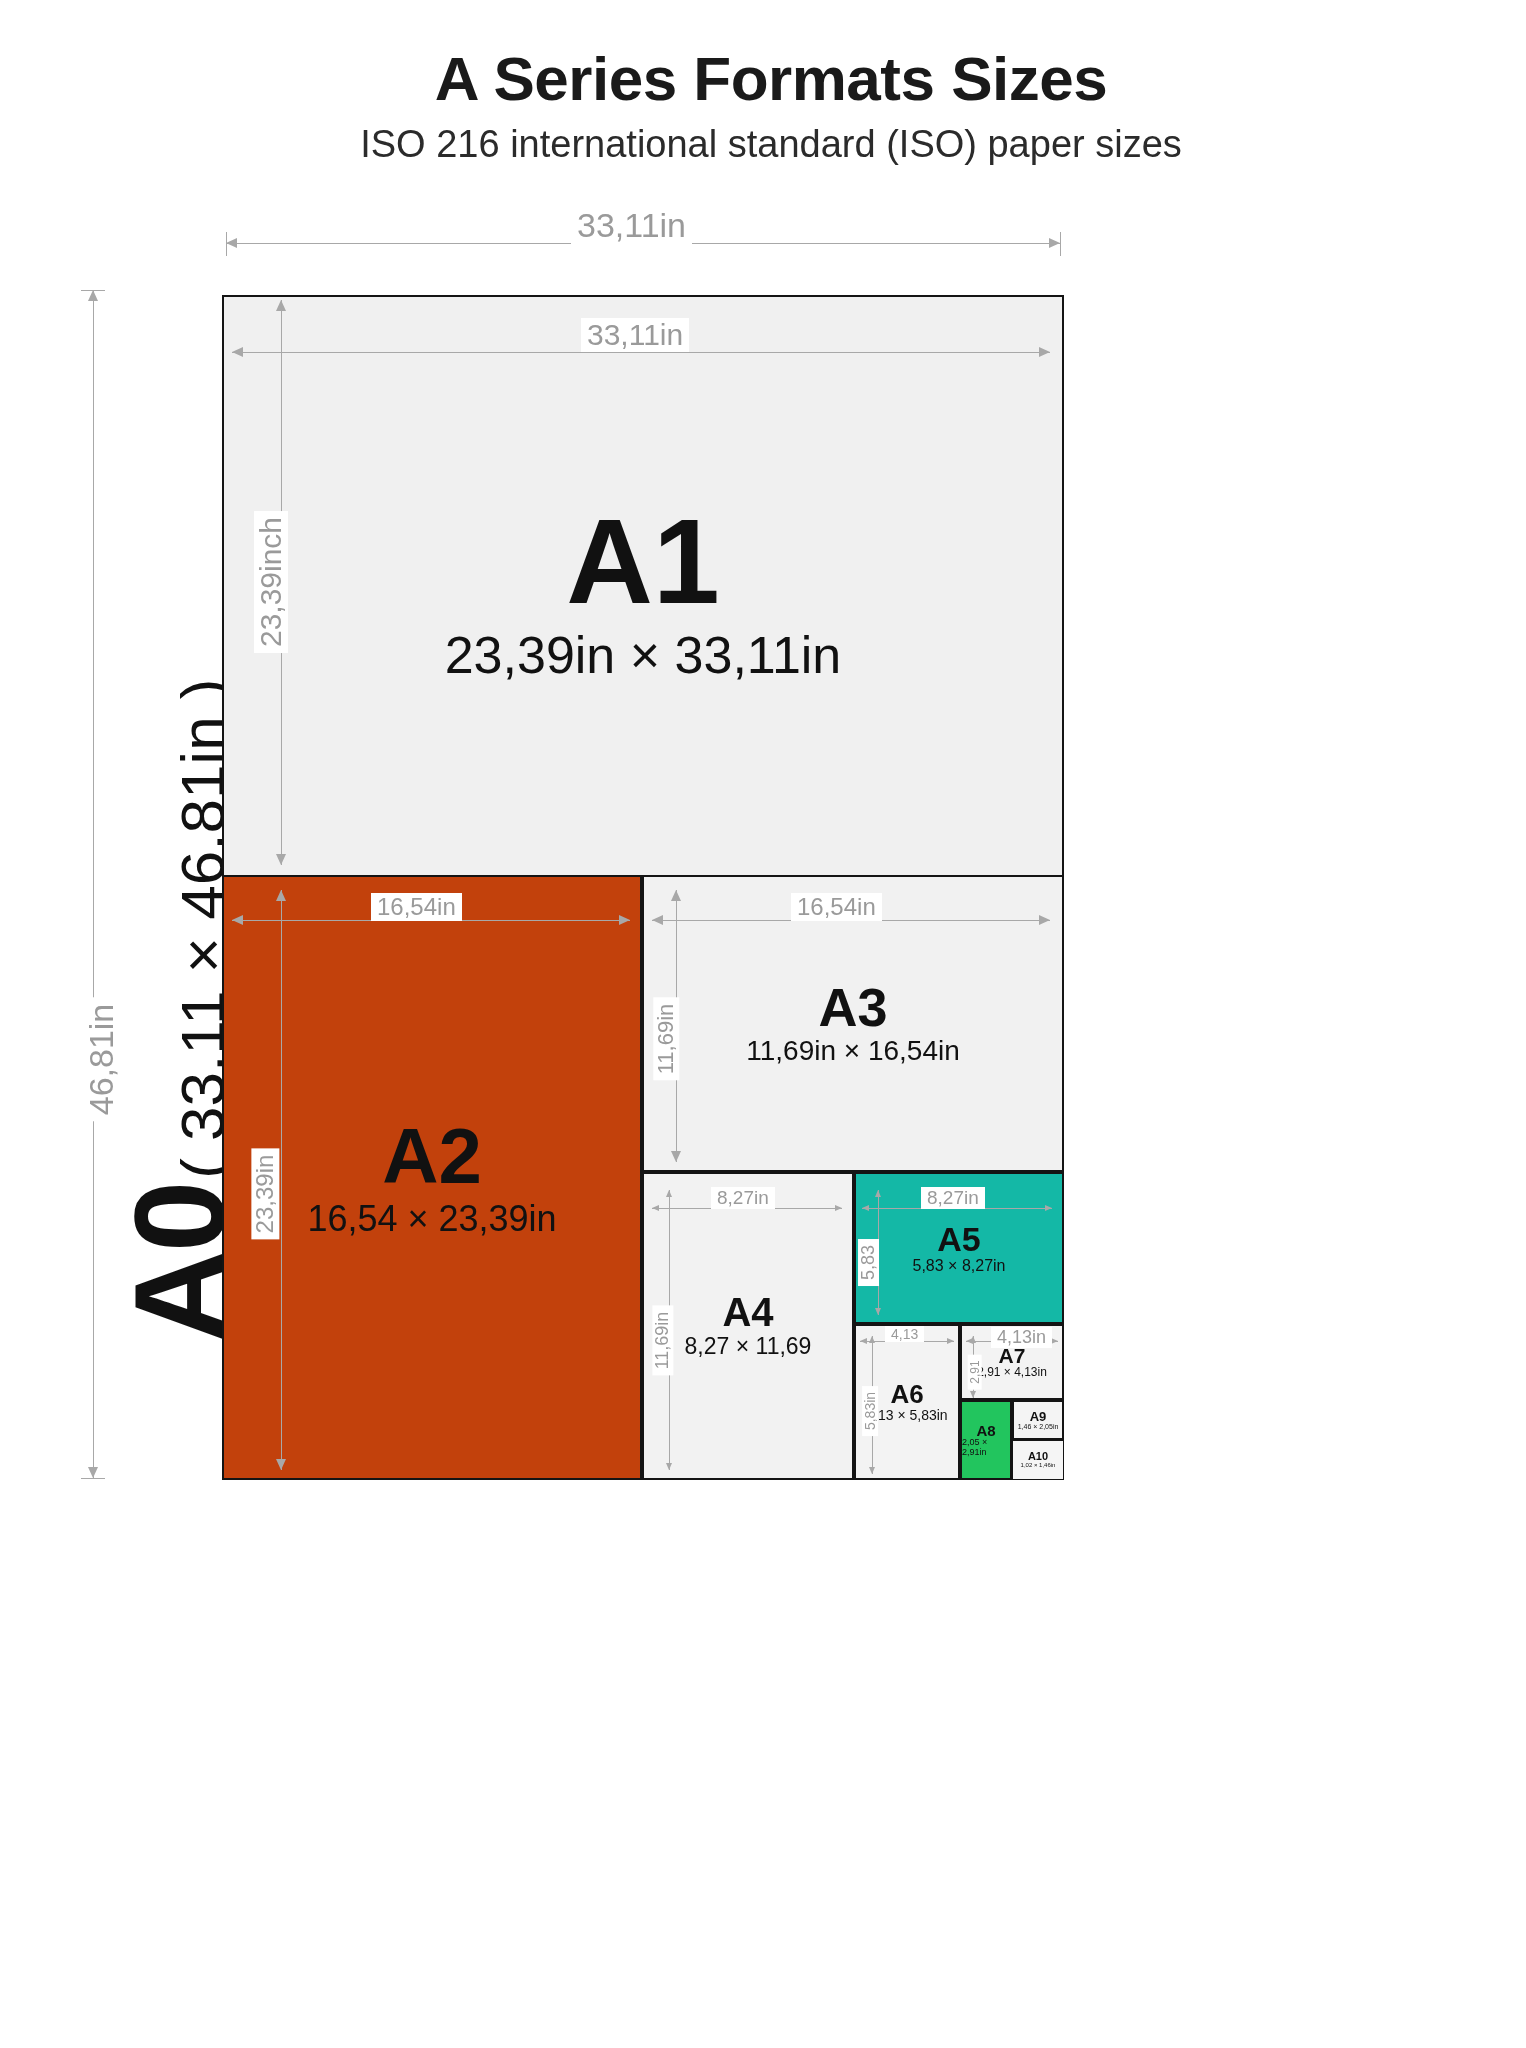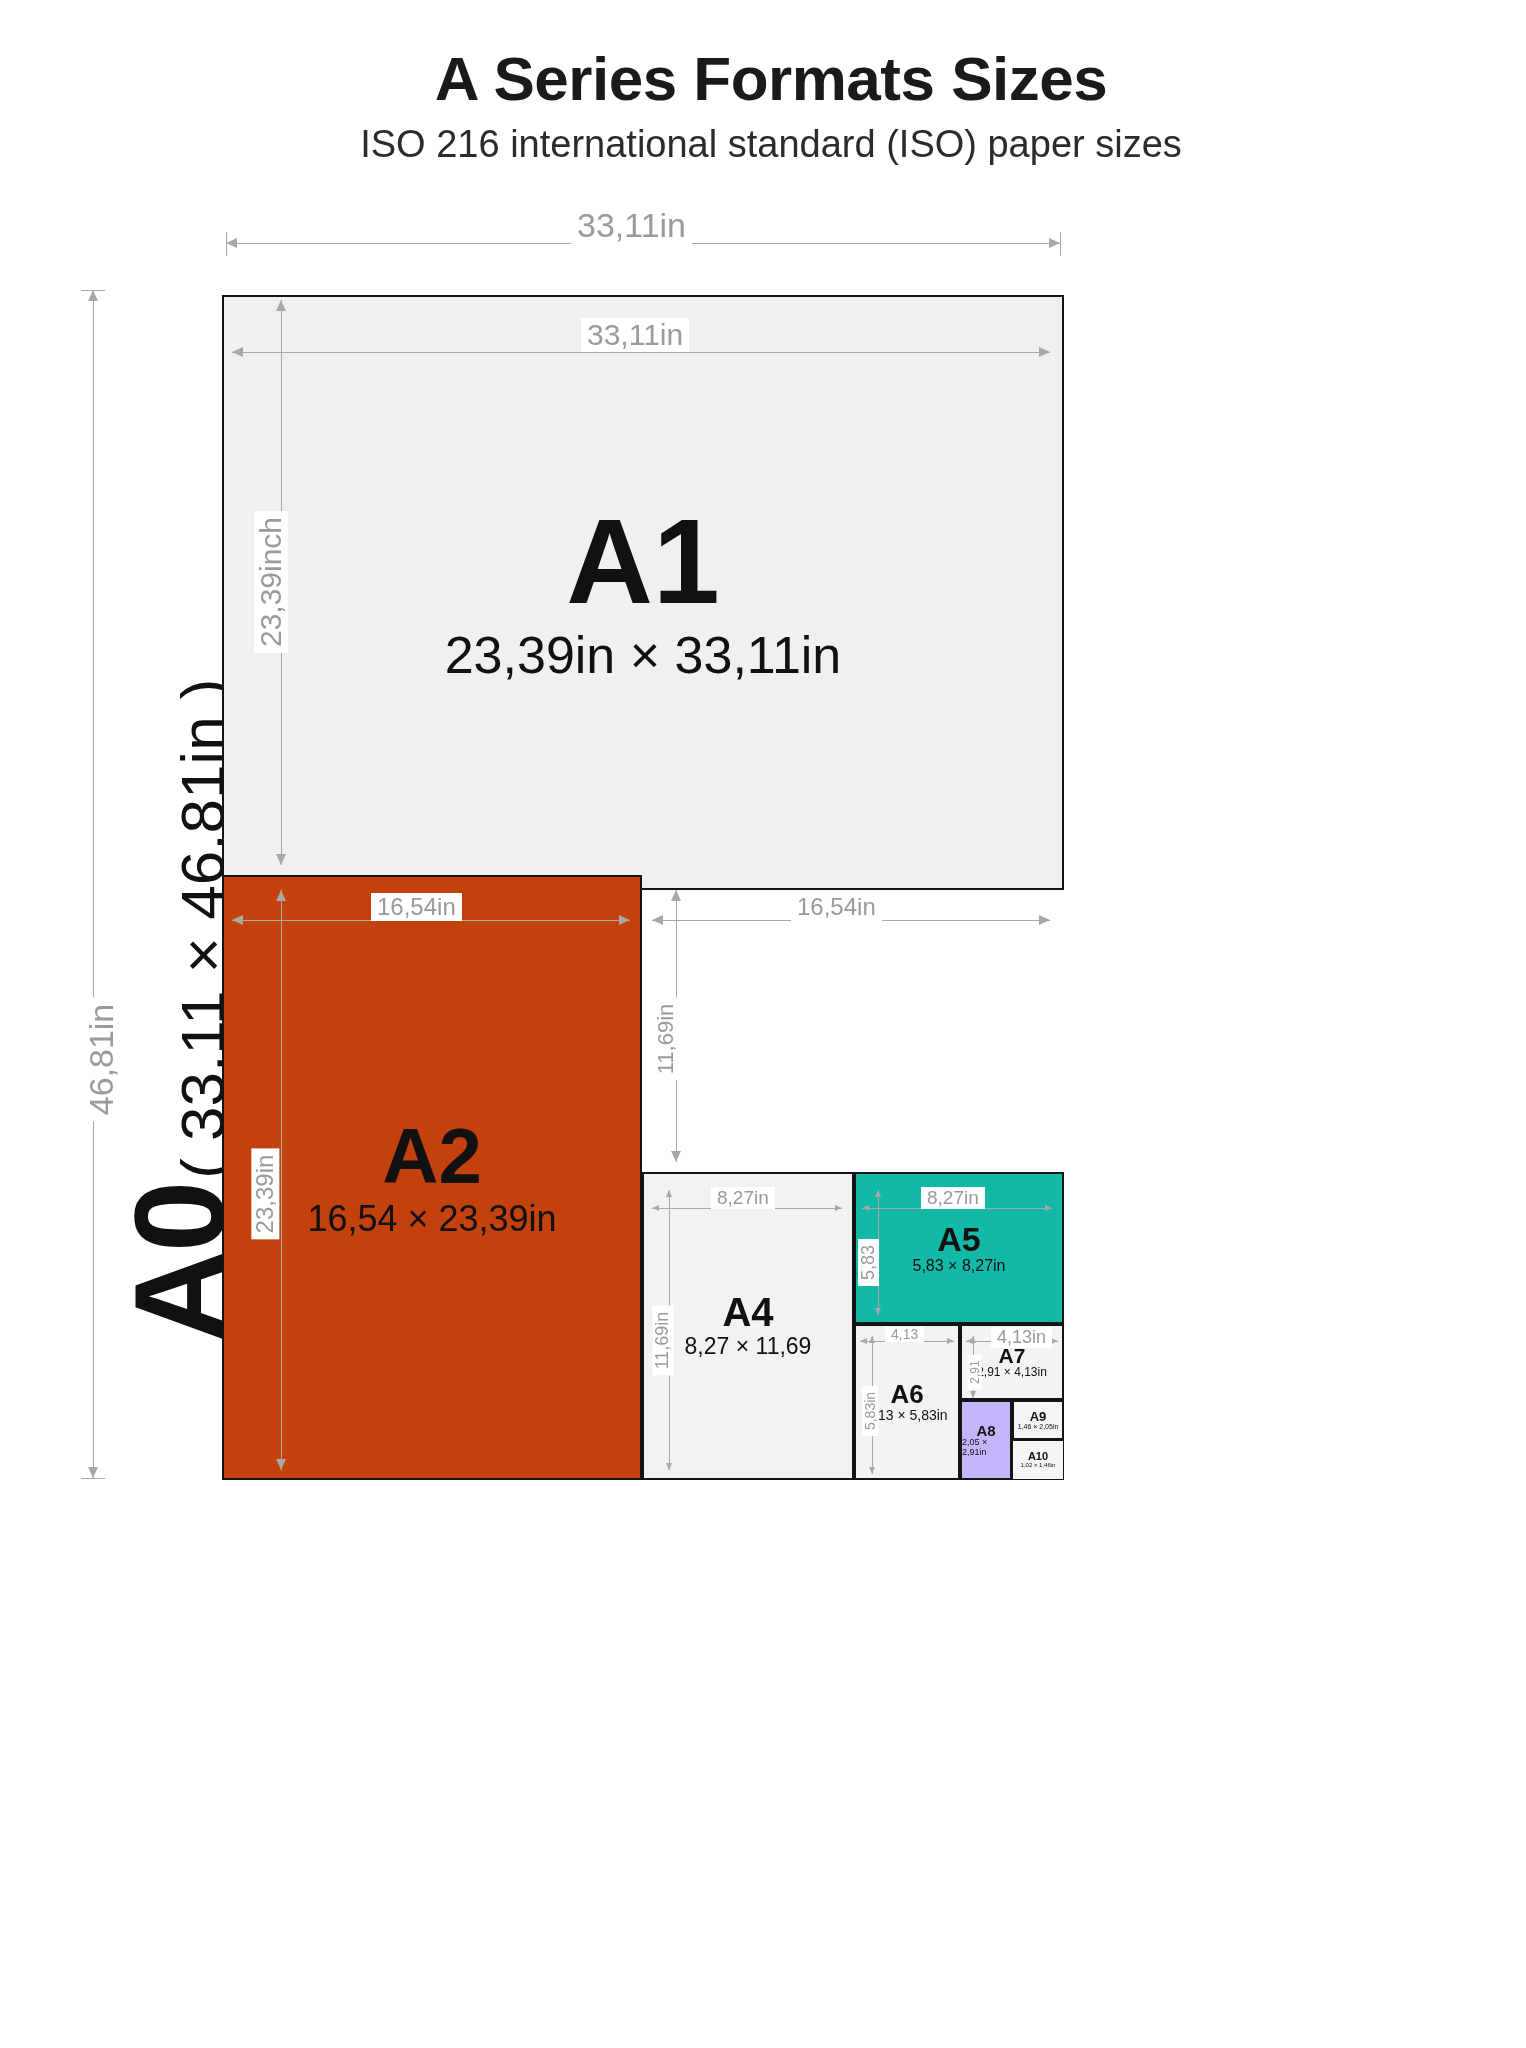--- a/index.html
+++ b/index.html
@@ -95,21 +95,21 @@
   #a5 .dim { font-size: 16px; }
 
   #a6 { left: 854px; top: 1324px; width: 106px; height: 156px; background: #f3f3f3;}
   #a6 .lbl { font-size: 26px; margin-bottom: 1px; }
   #a6 .dim { font-size: 14px; }
 
   #a7 { left: 960px; top: 1324px; width: 104px; height: 76px; background: #f3f3f3;}
   #a7 .lbl { font-size: 21px; }
   #a7 .dim { font-size: 12px; }
 
-  #a8 { left: 960px; top: 1400px; width: 52px; height: 80px; background: #c4b5fd;}
+  #a8 { left: 960px; top: 1400px; width: 52px; height: 80px; background: #22c55e;}
   #a8 .lbl { font-size: 15px; }
   #a8 .dim { font-size: 9px; }
 
   #a9 { left: 1012px; top: 1400px; width: 52px; height: 40px; background: #f4f4f4;}
   #a9 .lbl { font-size: 13px; }
   #a9 .dim { font-size: 7px; }
 
   #a10 { left: 1012px; top: 1440px; width: 52px; height: 40px; background: #f5f5f5; border-width:1px;}
   #a10 .lbl { font-size: 11px; }
   #a10 .dim { font-size: 6px; }
@@ -255,20 +255,24 @@
   </div>
   <div class="dimline h" style="left:232px; top:920px; width:398px;"></div>
   <div class="arrow left" style="left:232px; top:915px;"></div>
   <div class="arrow right" style="left:619px; top:915px;"></div>
   <div class="dimtext" style="left:371px; top:893px; font-size:24px;">16,54in</div>
   <div class="dimline v" style="left:281px; top:890px; height:580px;"></div>
   <div class="arrow up" style="left:276px; top:890px;"></div>
   <div class="arrow down" style="left:276px; top:1459px;"></div>
   <div class="dimtext vert" style="left:220px; top:1180px; font-size:24px; transform:rotate(-90deg);">23,39in</div>
 
+  <div class="sheet" id="a3">
+    <div class="lbl">A3</div>
+    <div class="dim">11,69in × 16,54in</div>
+  </div>
   <div class="dimline h" style="left:652px; top:920px; width:398px;"></div>
   <div class="arrow left" style="left:652px; top:915px;"></div>
   <div class="arrow right" style="left:1039px; top:915px;"></div>
   <div class="dimtext" style="left:791px; top:893px; font-size:24px;">16,54in</div>
   <div class="dimline v" style="left:676px; top:890px; height:272px;"></div>
   <div class="arrow up" style="left:671px; top:890px;"></div>
   <div class="arrow down" style="left:671px; top:1151px;"></div>
   <div class="dimtext vert" style="left:625px; top:1026px; font-size:22px; transform:rotate(-90deg);">11,69in</div>
 
   <div class="sheet" id="a4">

